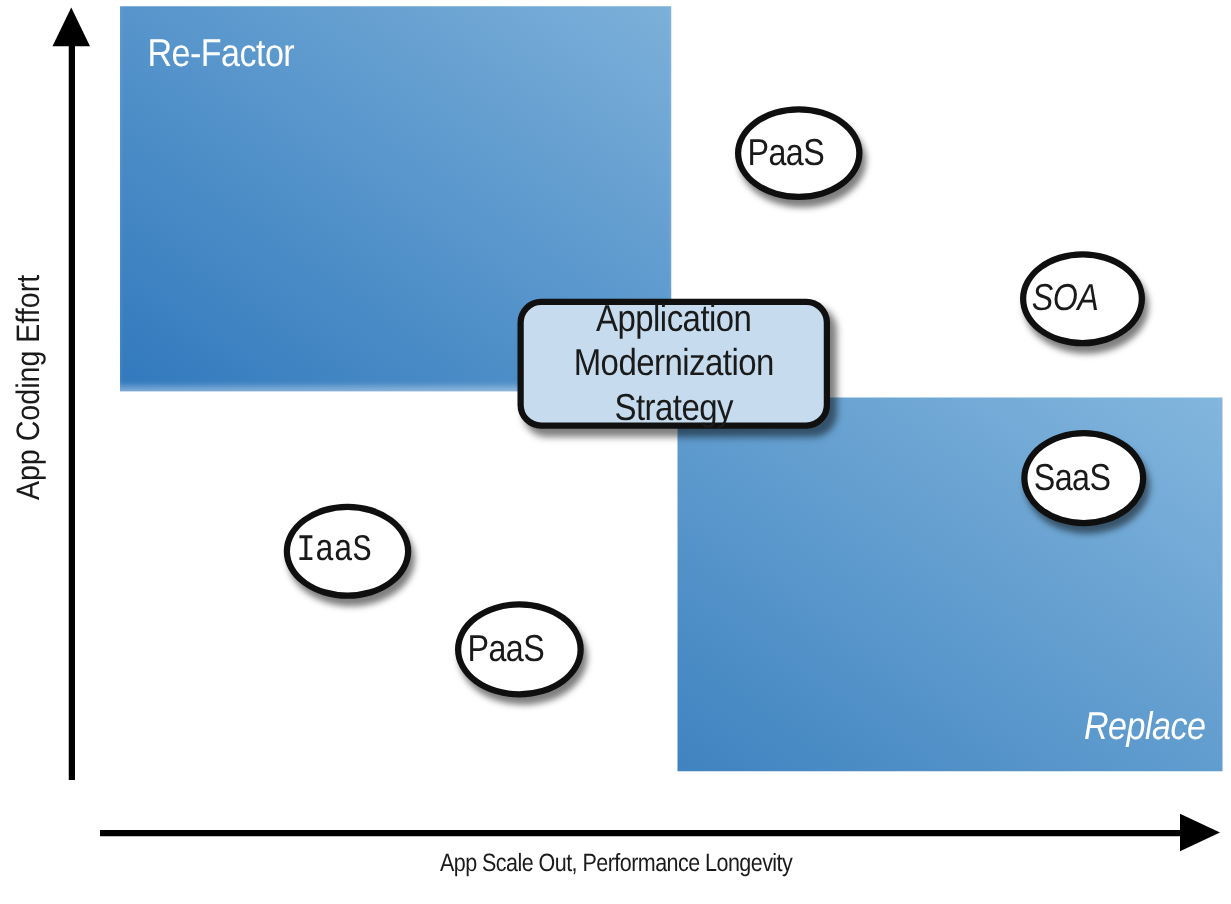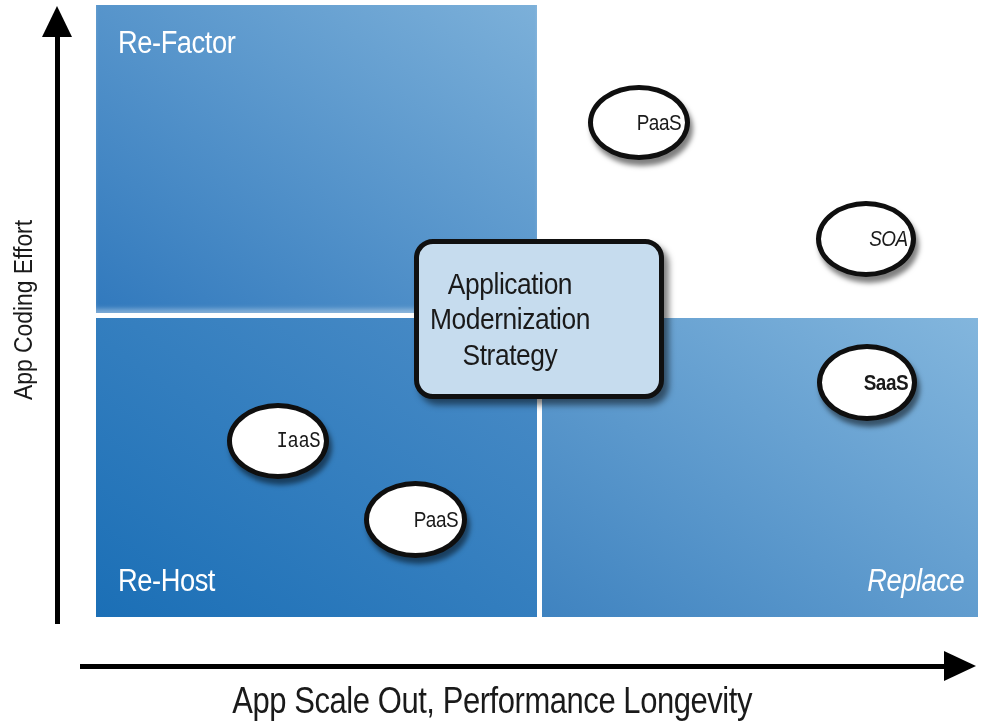--- a/index.html
+++ b/index.html
@@ -44,35 +44,35 @@
   }
   .q-label.pos-tl{left:22px; top:20px; transform-origin:left center;}
   .q-label.pos-tr{right:14px; top:20px; transform-origin:right center;}
   .q-label.pos-bl{left:22px; bottom:18px; transform-origin:left center;}
   .q-label.pos-br{right:14px; bottom:18px; transform-origin:right center;}
 
   .bubble{
     position:absolute; background:var(--bubble-fill);
     border:5px solid var(--bubble-border); border-radius:50%;
     box-shadow:3px 6px 5px rgba(0,0,0,.5);
-    display:flex; align-items:center; justify-content:flex-end;
-    color:var(--label-dark); font-size:22px;
+    display:flex; align-items:center; justify-content:flex-start;
+    color:var(--label-dark); font-size:30px;
   }
   .bubble .cond{display:inline-block; transform:scaleX(.86); letter-spacing:-.5px; white-space:nowrap;}
   .b-paas-top{left:588px; top:85px;  width:102px; height:75px;}
   .b-soa     {left:816px; top:201px; width:100px; height:76px;font-style:italic;}
-  .b-saas    {left:817px; top:344px; width:100px; height:77px;font-weight:bold;}
+  .b-saas    {left:817px; top:344px; width:100px; height:77px;}
   .b-iaas    {left:227px; top:403px; width:102px; height:76px;font-family:Liberation Mono, monospace;}
   .b-paas-bot{left:364px; top:481px; width:103px; height:77px;}
 
   .center-box{
-    position:absolute; left:414px; top:239px; width:250px; height:160px;
+    position:absolute; left:414px; top:239px; width:250px; height:104px;
     background:var(--box-fill); border:5px solid var(--box-border);
     border-radius:19px; box-shadow:5px 6px 6px rgba(0,0,0,.5);
-    display:flex; align-items:center; justify-content:flex-start;
+    display:flex; align-items:center; justify-content:center;
   }
   .center-box .txt{
     color:var(--label-dark); font-size:30px; line-height:1.17;
     text-align:center; white-space:pre-line;
     transform:scaleX(.88); letter-spacing:-.5px;
   }
 
   .y-axis-line{position:absolute; left:55px; top:30px; width:5px; height:594px; background:var(--axis-color);}
   .y-arrowhead{position:absolute; left:42px; top:6px; width:0; height:0;
     border-left:15px solid transparent; border-right:15px solid transparent;
@@ -82,33 +82,30 @@
     border-top:15px solid transparent; border-bottom:15px solid transparent;
     border-left:32px solid var(--axis-color);}
 
   .y-axis-label{
     position:absolute; left:23px; top:310px; white-space:nowrap;
     color:var(--label-dark); font-size:26px;
     transform:translate(-50%,-50%) rotate(-90deg) scaleX(.88);
   }
   .x-axis-label{
     position:absolute; left:0; right:0; top:680px; text-align:center;
-    color:var(--label-dark); font-size:36px;
+    color:var(--label-dark); font-size:20px;
   }
   .x-axis-label .cond{display:inline-block; transform:scaleX(.86); letter-spacing:-.5px; white-space:nowrap;}
 </style>
 </head>
 <body>
 
 <div class="chart">
   <div class="quad tl">
     <div class="q-label pos-tl">Re-Factor</div>
-  </div>
-  <div class="quad bl">
-    <div class="q-label pos-bl">Re-Host</div>
   </div>
   <div class="quad br">
     <div class="q-label pos-br">Replace</div>
   </div>
 </div>
 
 <div class="bubble b-paas-top">
   <span class="cond">PaaS</span>
 </div>
 <div class="bubble b-soa">

